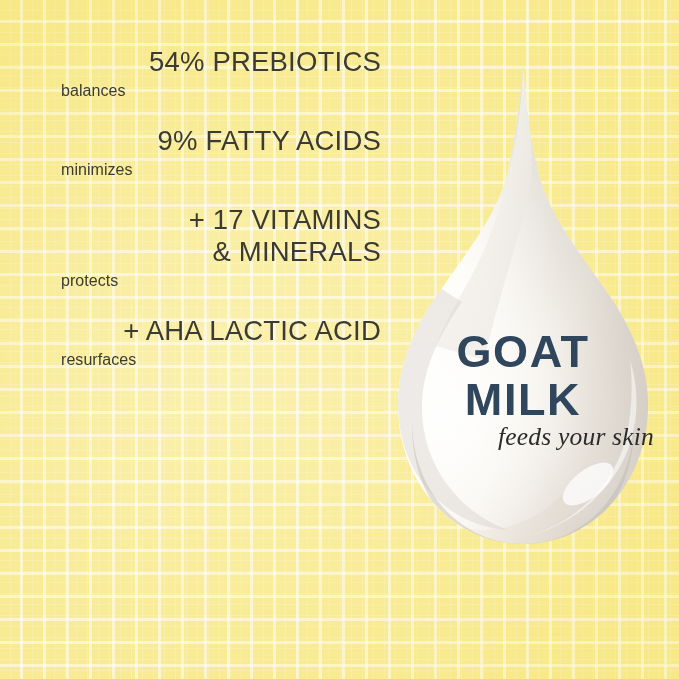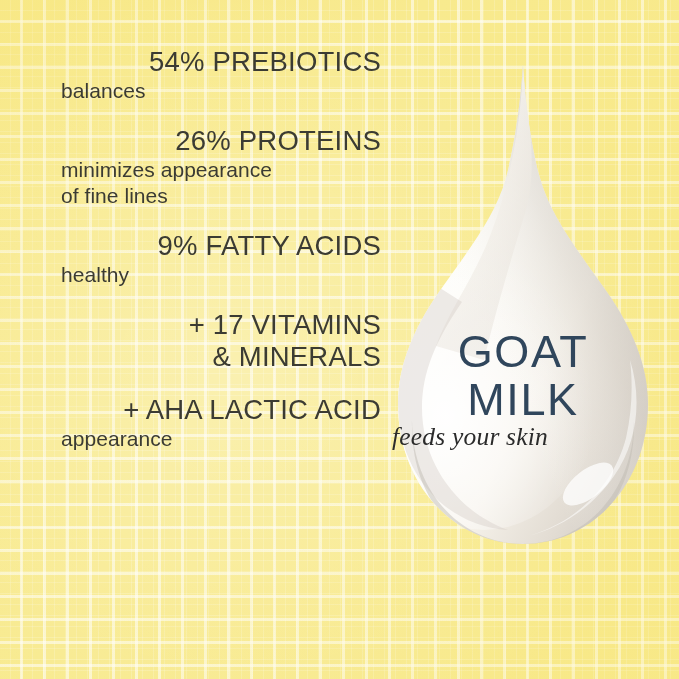--- a/index.html
+++ b/index.html
@@ -88,21 +88,21 @@
     line-height: 32px;
     font-weight: 400;
     letter-spacing: 0.2px;
     color: #3b3b33;
     white-space: pre-line;
     margin: 0;
     text-align: right;
   }
   .benefit-sub {
     font-family: "Liberation Sans", sans-serif;
-    font-size: 21px;
+    font-size: 16px;
     line-height: 26px;
     font-weight: 400;
     letter-spacing: 0.05px;
     color: #3b3b33;
     white-space: pre-line;
     margin: 0;
   }
 
   
   .droplet-wrap {
@@ -133,30 +133,30 @@
   .goat-milk {
     position: absolute;
     left: 0;
     top: 268px;
     width: 262px;
     text-align: center;
     font-family: "Liberation Sans", sans-serif;
     font-size: 45px;
     line-height: 48px;
     letter-spacing: 1.6px;
-    font-weight: 400;
+    font-weight: 700;
     color: #30465c;
     white-space: pre-line;
   }
   .tagline {
     position: absolute;
     left: 0;
     top: 363px;
     width: 262px;
-    text-align: left;
+    text-align: right;
     font-family: "Liberation Serif", serif;
     font-style: italic;
     font-size: 25.5px;
     line-height: 28px;
     letter-spacing: 0.2px;
     color: #2b2b2b;
   }
 </style>
 </head>
 <body>
@@ -246,39 +246,35 @@
     </div>
   </div>
 
   <div class="benefits">
 
     <div class="benefit">
       <div class="benefit-title">54% PREBIOTICS</div>
       <div class="benefit-sub">balances</div>
     </div>
 
-    <div class="benefit">
-      <div class="benefit-title">26% PROTEINS</div>
-      <div class="benefit-sub">minimizes appearance
-of fine lines</div>
-    </div>
 
     <div class="benefit">
       <div class="benefit-title">9% FATTY ACIDS</div>
-      <div class="benefit-sub">healthy</div>
+      <div class="benefit-sub">minimizes</div>
     </div>
 
     <div class="benefit">
     </div>
 
     <div class="benefit">
       <div class="benefit-title">+ 17 VITAMINS
 &amp; MINERALS</div>
+      <div class="benefit-sub">protects</div>
     </div>
 
     <div class="benefit">
       <div class="benefit-title">+ AHA LACTIC ACID</div>
-      <div class="benefit-sub">appearance</div>
+      <div class="benefit-sub">resurfaces</div>
     </div>
 
   </div>
 
 </div>
 
 </body></html>

